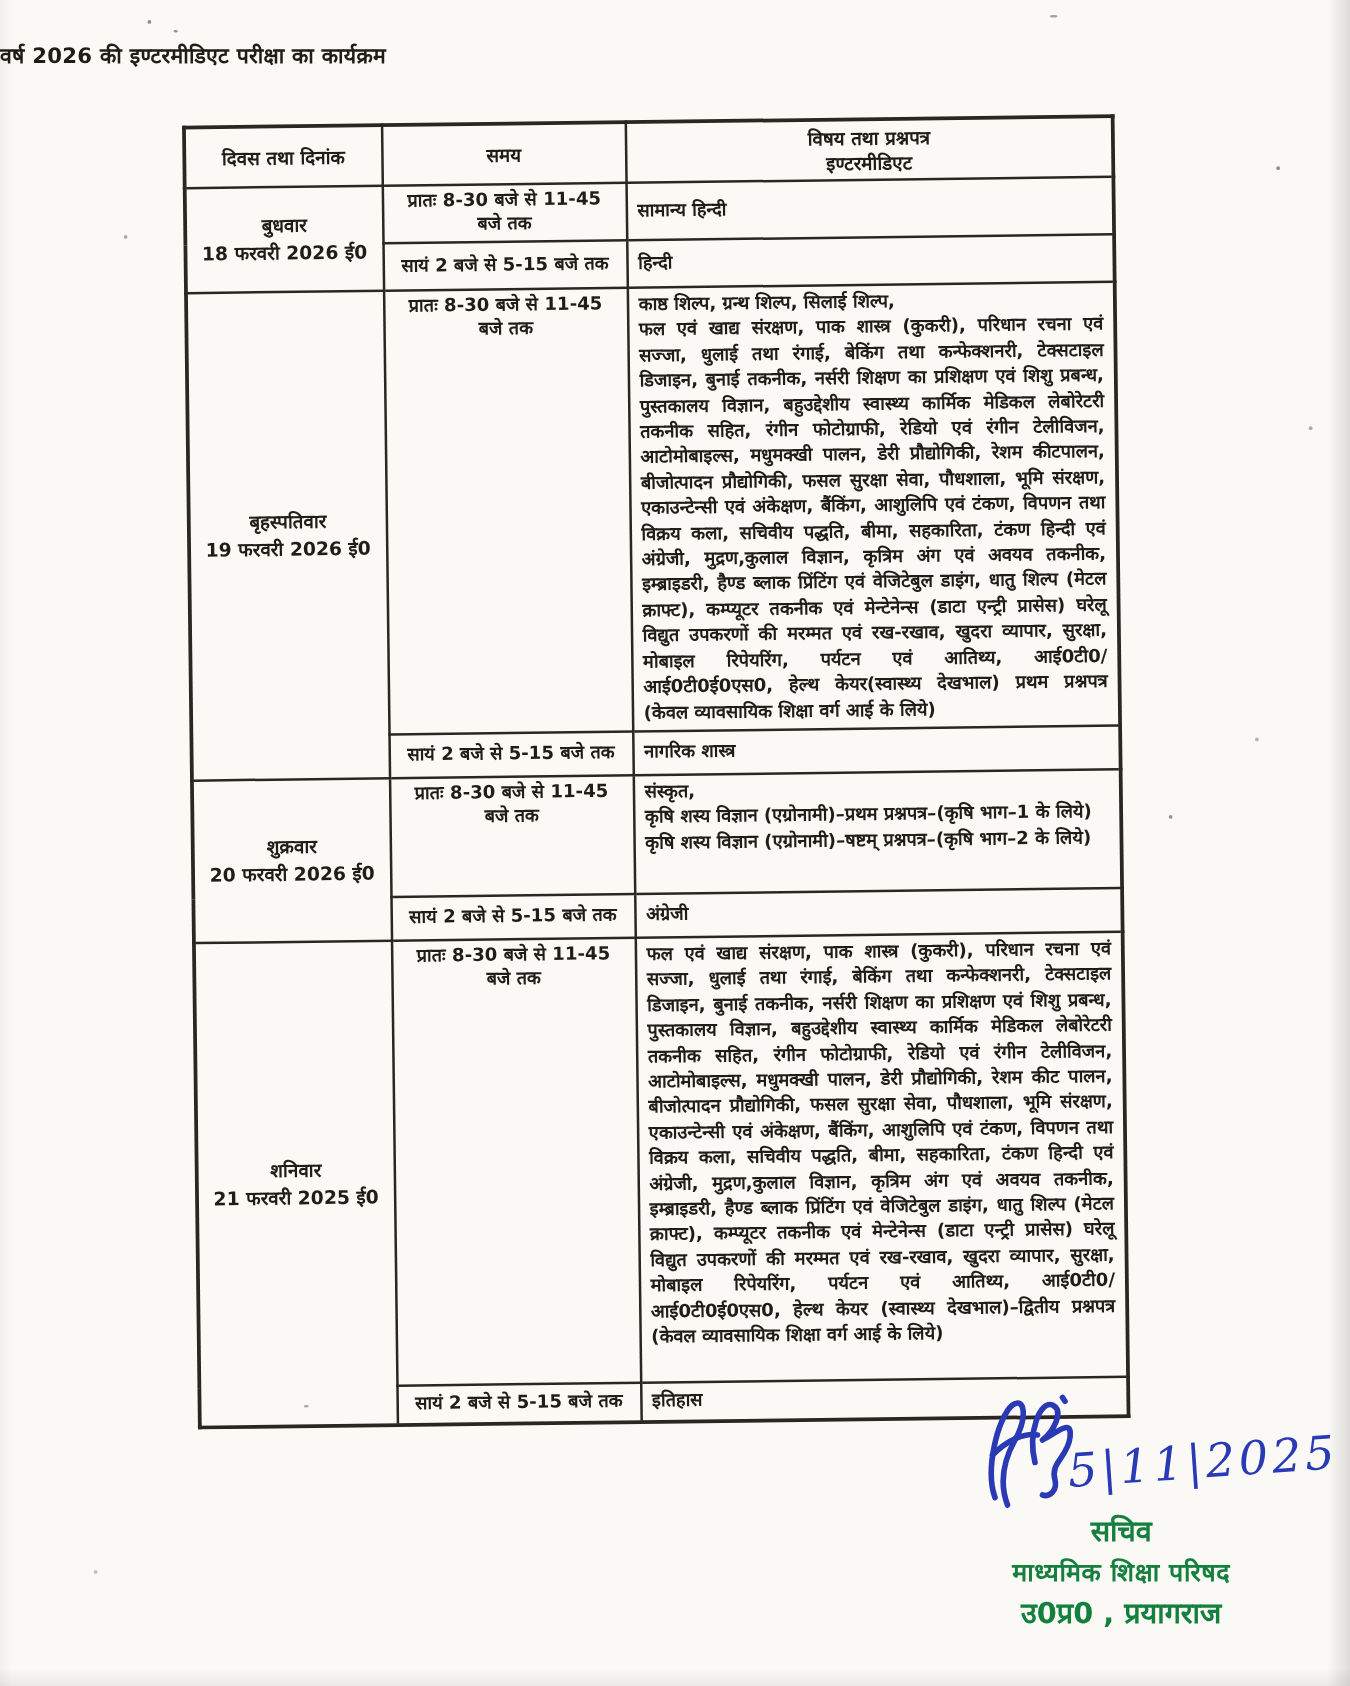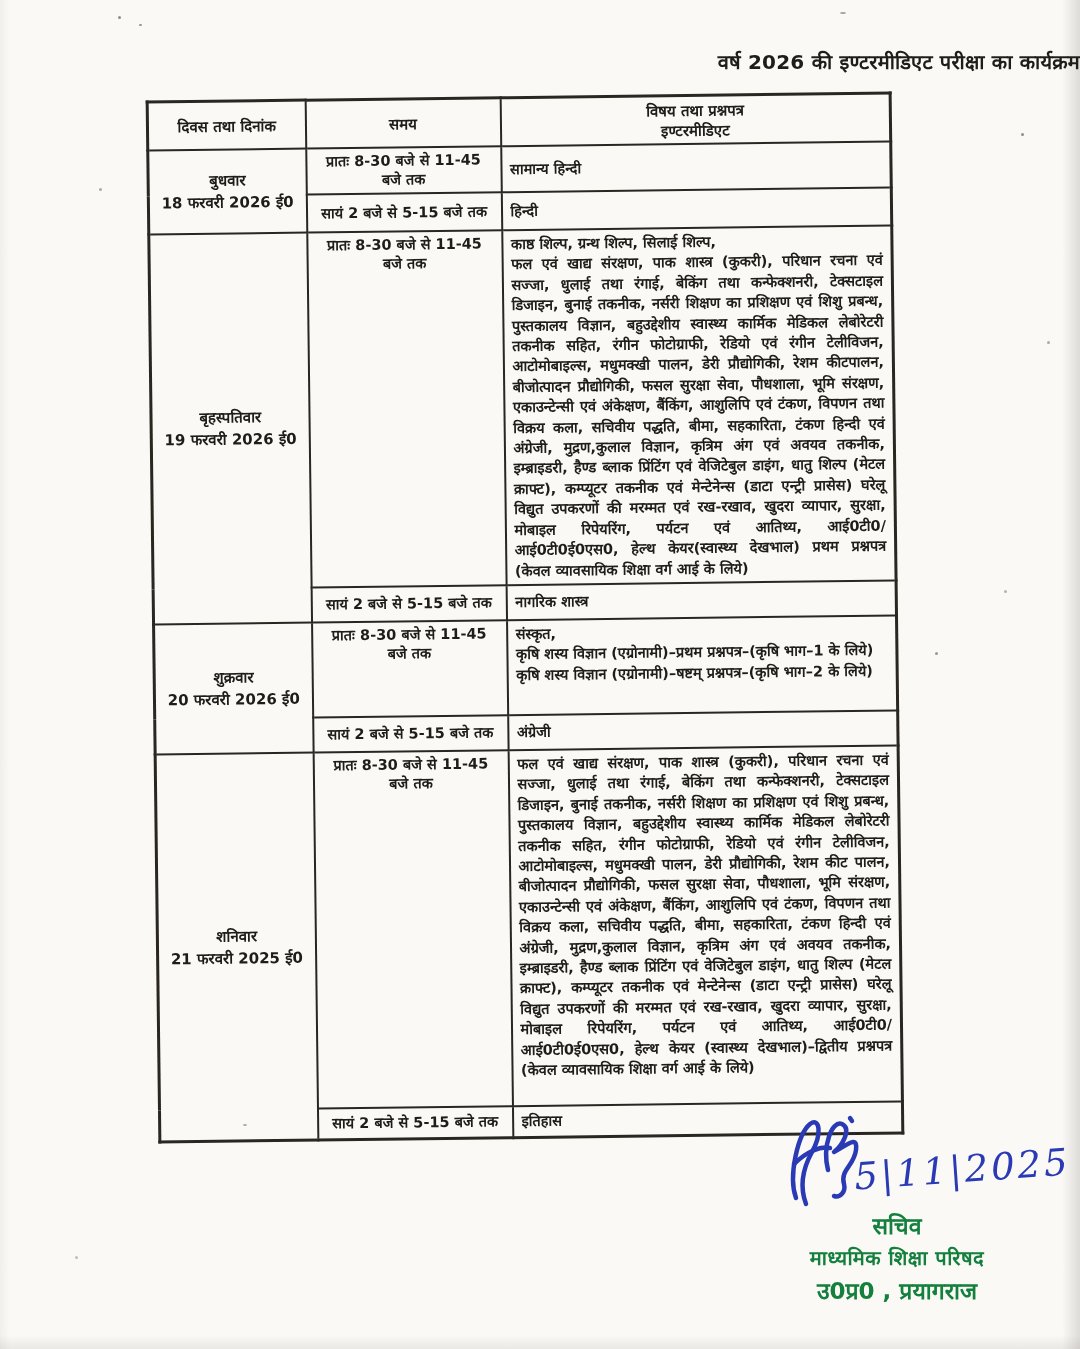--- a/index.html
+++ b/index.html
@@ -13,22 +13,22 @@
   .page-shade{
     position:absolute;inset:0;pointer-events:none;
     background:
       linear-gradient(to left, rgba(90,85,80,.18), rgba(90,85,80,0) 18px),
       linear-gradient(to top, rgba(90,85,80,.10), rgba(90,85,80,0) 14px),
       linear-gradient(to right, rgba(90,85,80,.06), rgba(90,85,80,0) 10px);
   }
   .speck{position:absolute;background:#3a352f;border-radius:50%;opacity:.55;}
 
   .doc-title{
-    position:absolute;top:48px;left:0;width:1080px;
-    text-align:right;font-size:20px;font-weight:700;letter-spacing:.2px;
+    position:absolute;top:32px;left:0;width:1080px;
+    text-align:left;font-size:17px;font-weight:700;letter-spacing:.2px;
   }
 
   .sheet{
     position:absolute;left:152px;top:96px;width:743px;
     transform:rotate(-0.7deg);
   }
   table.sched{
     border-collapse:collapse;width:743px;table-layout:fixed;
   }
   table.sched th, table.sched td{

